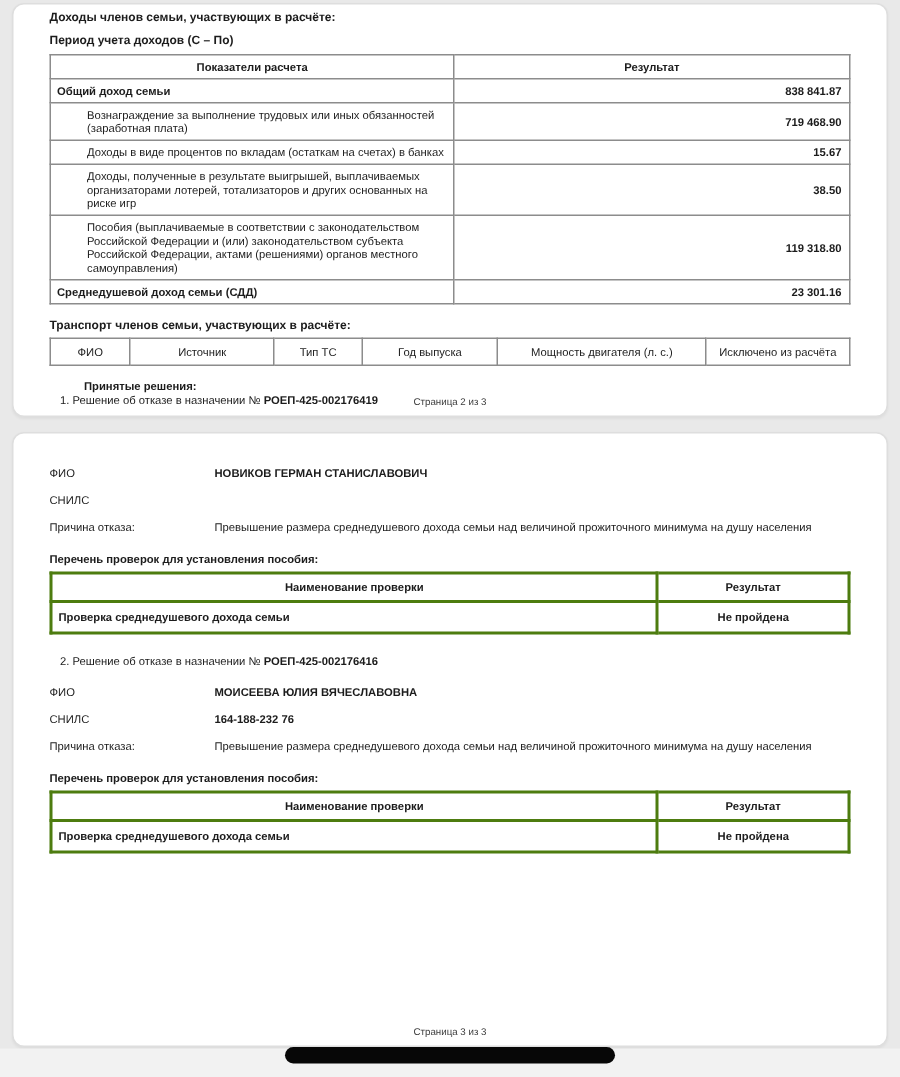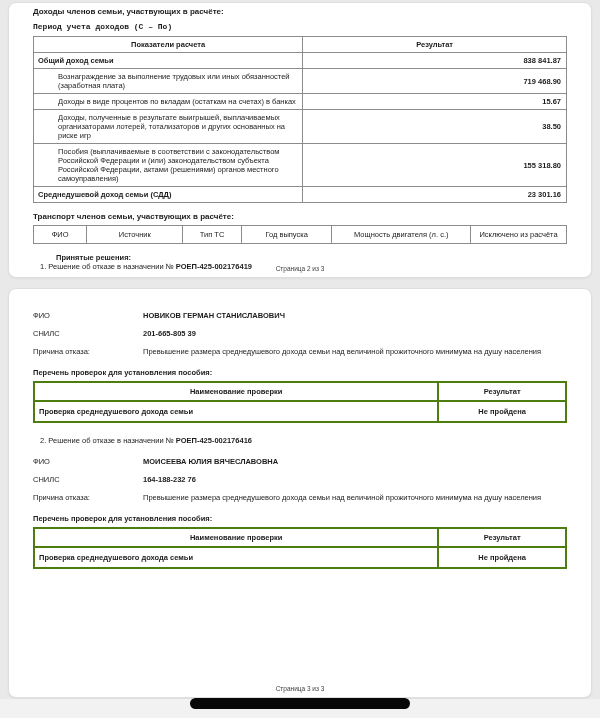--- a/index.html
+++ b/index.html
@@ -13,21 +13,21 @@
   .page-card{
     position:absolute;left:8px;width:584px;
     background:#ffffff;border:1px solid #dedede;border-radius:8px;
     box-sizing:border-box;padding:0 24px;
     box-shadow:0 1px 2px rgba(0,0,0,0.05);
   }
   .page2{top:2px;height:276px;padding-top:4px;}
   .page3{top:288px;height:410px;padding-top:22px;}
 
   .doc-title{font-weight:bold;font-size:8px;line-height:9px;}
-  .period-row{display:grid;grid-template-columns:50.5% 1fr;margin-top:6px;font-weight:bold;font-size:8px;line-height:9px;font-family:Liberation Mono, monospace;}
+  .period-row{display:grid;grid-template-columns:50.5% 1fr;margin-top:6px;font-weight:bold;font-size:8px;line-height:9px;}
 
   table{width:100%;border-collapse:collapse;table-layout:fixed;}
   table.income{margin-top:5px;font-size:7.5px;line-height:9px;}
   table.income th,table.income td{border:1px solid #8c8c8c;}
   table.income th{font-weight:bold;text-align:center;padding:3px 4px;}
   table.income td.lbl{padding:3px 4px;vertical-align:middle;}
   table.income td.lbl.sub{padding-left:24px;}
   table.income tr.total td.lbl{font-weight:bold;}
   table.income td.num{text-align:right;font-weight:bold;padding:3px 5px;vertical-align:middle;}
 
@@ -93,21 +93,21 @@
       <tr>
         <td class="lbl sub">Доходы в виде процентов по вкладам (остаткам на счетах) в банках</td>
         <td class="num">15.67</td>
       </tr>
       <tr>
         <td class="lbl sub">Доходы, полученные в результате выигрышей, выплачиваемых организаторами лотерей, тотализаторов и других основанных на риске игр</td>
         <td class="num">38.50</td>
       </tr>
       <tr>
         <td class="lbl sub">Пособия (выплачиваемые в соответствии с законодательством Российской Федерации и (или) законодательством субъекта Российской Федерации, актами (решениями) органов местного самоуправления)</td>
-        <td class="num">155 318.80</td>
+        <td class="num">119 318.80</td>
       </tr>
       <tr class="total">
         <td class="lbl">Среднедушевой доход семьи (СДД)</td>
         <td class="num">23 301.16</td>
       </tr>
     </tbody>
       </table>
 
     <div class="doc-title transport-title">Транспорт членов семьи, участвующих в расчёте:</div>
 
@@ -141,21 +141,20 @@
   </div>
 
   <div class="page-card page3">
 
     <div class="kv">
       <div>ФИО</div>
       <div class="v">НОВИКОВ ГЕРМАН СТАНИСЛАВОВИЧ</div>
     </div>
     <div class="kv">
       <div>СНИЛС</div>
-      <div class="v">201-665-805 39</div>
     </div>
     <div class="kv reason">
       <div>Причина отказа:</div>
       <div class="v">Превышение размера среднедушевого дохода семьи над величиной прожиточного минимума на душу населения</div>
     </div>
 
     <div class="checks-title">Перечень проверок для установления пособия:</div>
     <table class="checks">
       <colgroup>
           <col style="width:76%">

